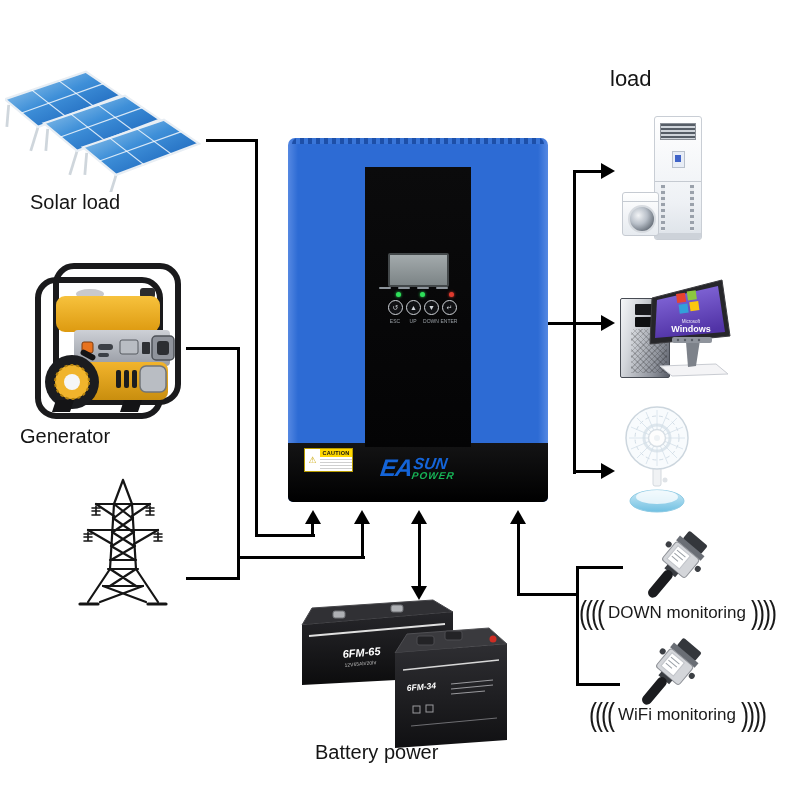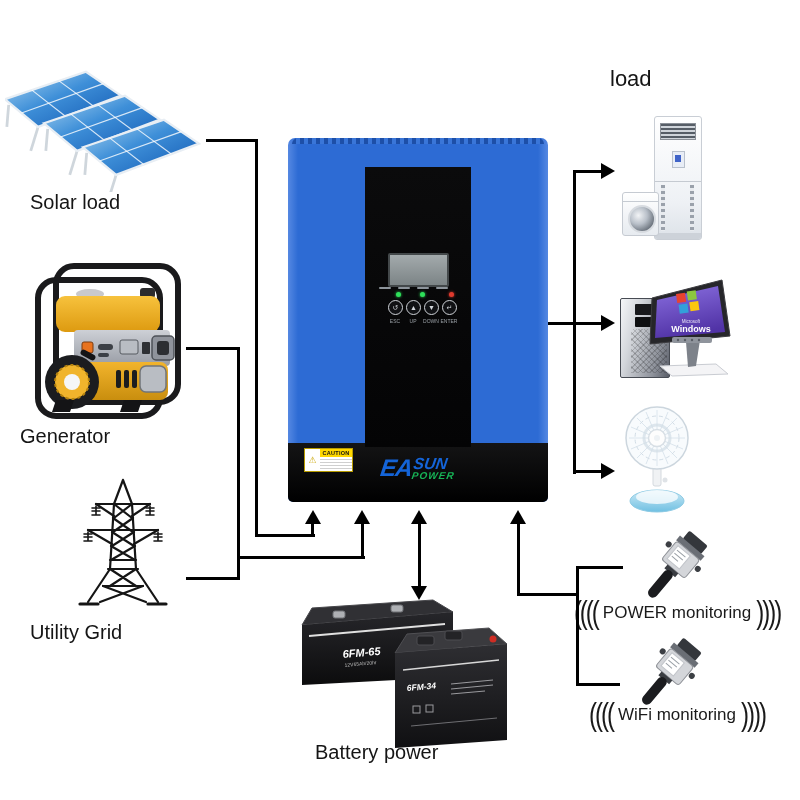--- a/index.html
+++ b/index.html
@@ -174,21 +174,20 @@
     <path d="M38,32 v9 M34,34 h8 M34,37 h8 M34,41 h8" stroke-width="1.6"></path>
     <path d="M92,32 v9 M88,34 h8 M88,37 h8 M88,41 h8" stroke-width="1.6"></path>
     <path d="M30,58 v9 M26,60 h8 M26,63 h8 M26,67 h8" stroke-width="1.6"></path>
     <path d="M100,58 v9 M96,60 h8 M96,63 h8 M96,67 h8" stroke-width="1.6"></path>
     <path d="M56,30 L74,44 M74,30 L56,44 M55,44 L75,58 M75,44 L55,58 M54,58 L76,72 M76,58 L54,72"></path>
     <path d="M53,72 L77,86 M77,72 L53,86 M52,86 H78"></path>
     <path d="M50,95 H80 M52,95 L78,112 M78,95 L52,112 M45,112 H85"></path>
     <path d="M45,112 L88,128 M85,112 L42,128"></path>
     <path d="M22,130 H40 M90,130 H108" stroke-width="3.2"></path>
   </svg>
-  <div class="caption" style="left:30px;top:621px;width:160px;">Utility Grid</div>
 
   <div class="inverter">
     <div class="inv-vents"></div>
     <div class="inv-band"></div>
     <div class="inv-panel">
       <div class="inv-lcd"></div>
       <div class="ind-row">
         <span class="ind"></span>
           <span class="ind"></span>
           <span class="ind"></span>
@@ -351,21 +350,21 @@
         <circle cx="51" cy="24" r="3" fill="#3c3f44"></circle>
       <rect x="17" y="16" width="30" height="24" rx="3" fill="#d4d6da" stroke="#8e9197"></rect>
       <rect x="21" y="19" width="16" height="17" fill="#ffffff" stroke="#c2c5ca"></rect>
       <path d="M23,23 h11 M23,27 h11 M23,31 h8" stroke="#9aa0a6" stroke-width="1"></path>
       <rect x="25" y="40" width="14" height="5" fill="#3a3d42"></rect>
       <rect x="27" y="43" width="10" height="33" rx="5" fill="#1b1c1f"></rect>
     </g>
   </svg>
   <div class="signal-row" style="left:578px;top:598px;">
     <span class="paren">((((</span>
-    <span class="signal-label">POWER monitoring</span>
+    <span class="signal-label">DOWN monitoring</span>
     <span class="paren">))))</span>
   </div>
 
   <svg class="abs" style="left:636px;top:637px;" width="66" height="80" viewBox="0 0 66 80">
     <g transform="rotate(40 33 38)">
       <rect x="20" y="0" width="24" height="11" rx="2" fill="#34373c"></rect>
       <rect x="16" y="10" width="32" height="6" fill="#6a6e75"></rect>
       <circle cx="13" cy="24" r="3" fill="#3c3f44"></circle>
         <circle cx="51" cy="24" r="3" fill="#3c3f44"></circle>
       <rect x="17" y="16" width="30" height="24" rx="3" fill="#d4d6da" stroke="#8e9197"></rect>

